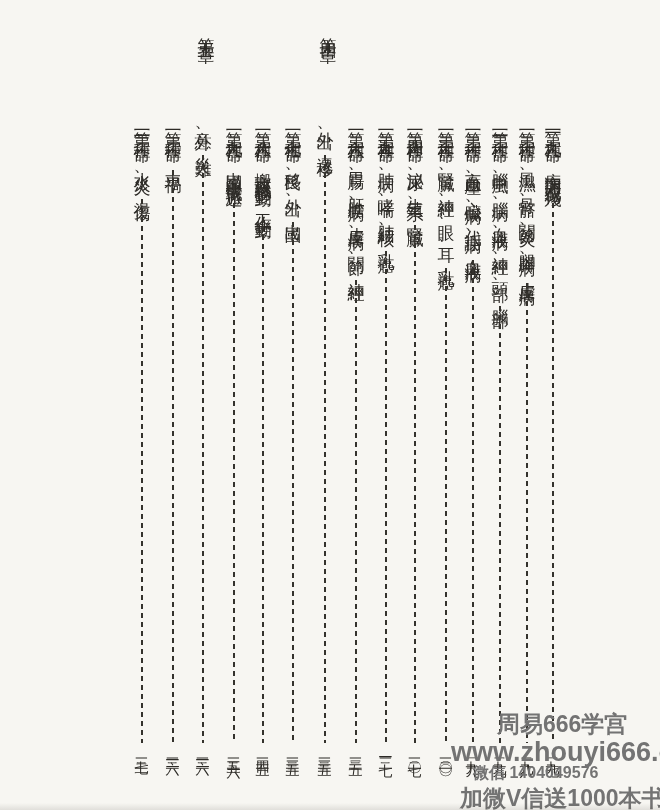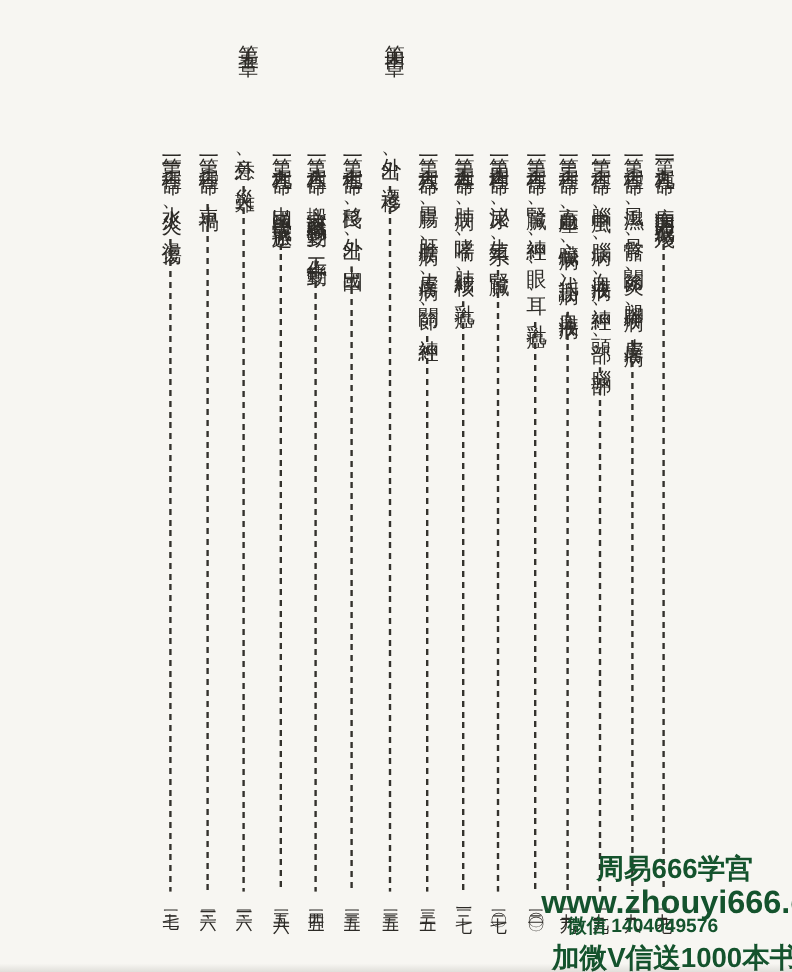--- a/index.html
+++ b/index.html
@@ -66,21 +66,21 @@
     letter-spacing: 3px;
     line-height: 1;
     padding-bottom: 2px;
   }
   
   .wm {
     position: absolute;
     white-space: nowrap;
     font-family: "Liberation Sans", "DejaVu Sans", sans-serif;
     font-weight: bold;
-    color: #14532d;
+    color: #737373;
     line-height: 1.05;
     pointer-events: none;
   }
   .wm1 { left: 497px; top: 712px; font-size: 23px; }
   .wm2 { left: 451px; top: 738px; font-size: 27px; }
   .wm3 { left: 473px; top: 765px; font-size: 16px; }
   .wm4 { left: 460px; top: 786px; font-size: 23px; }
 </style>
 </head>
 <body>

